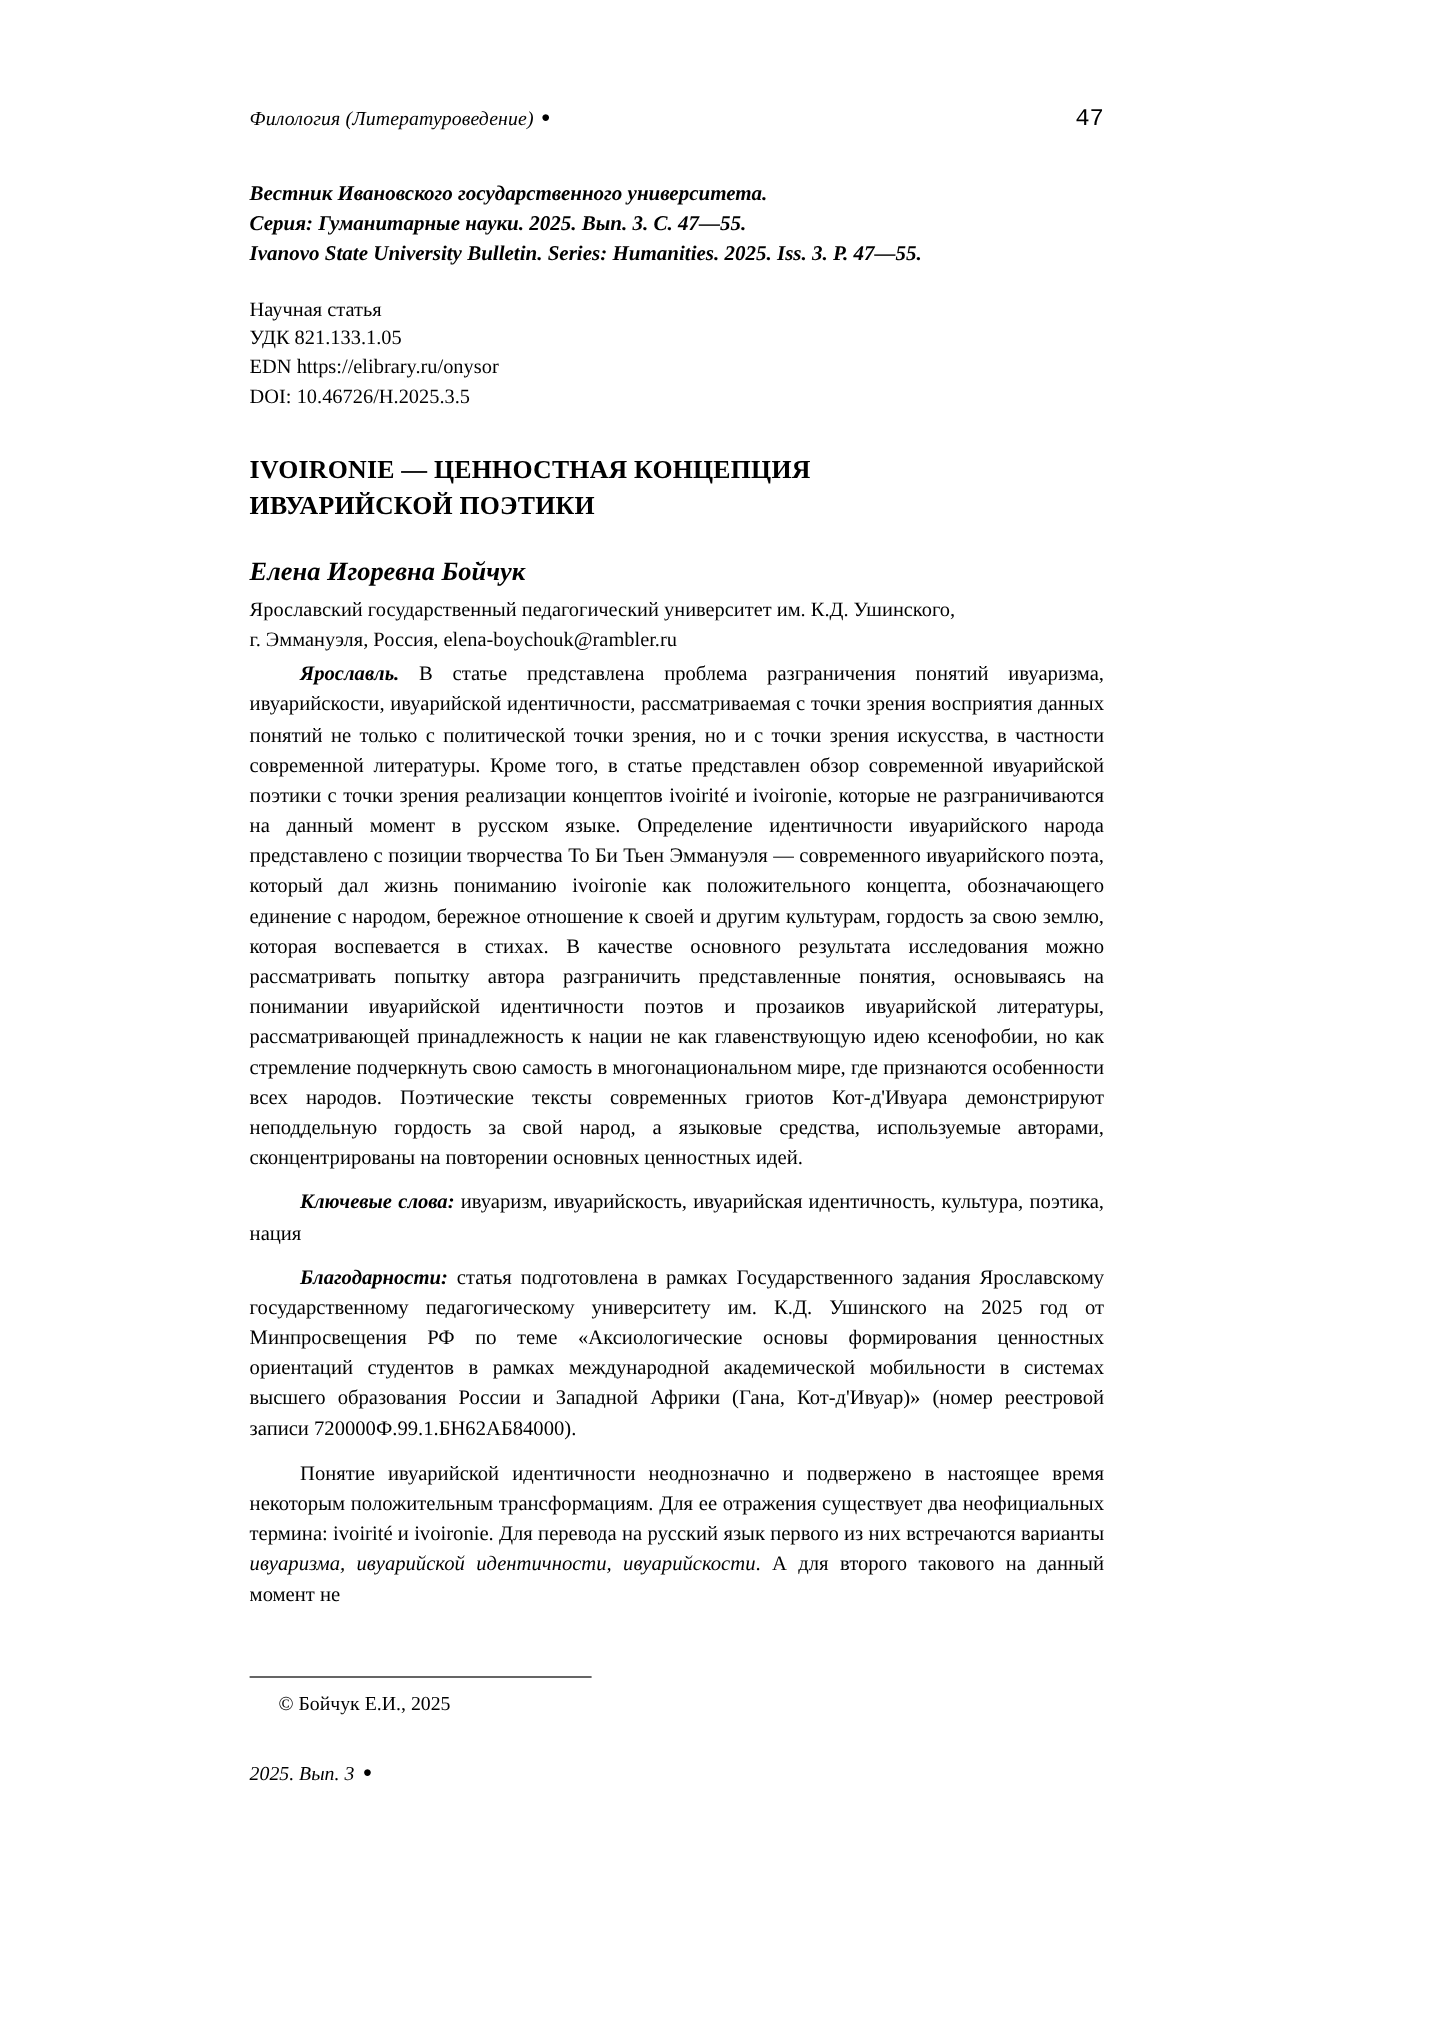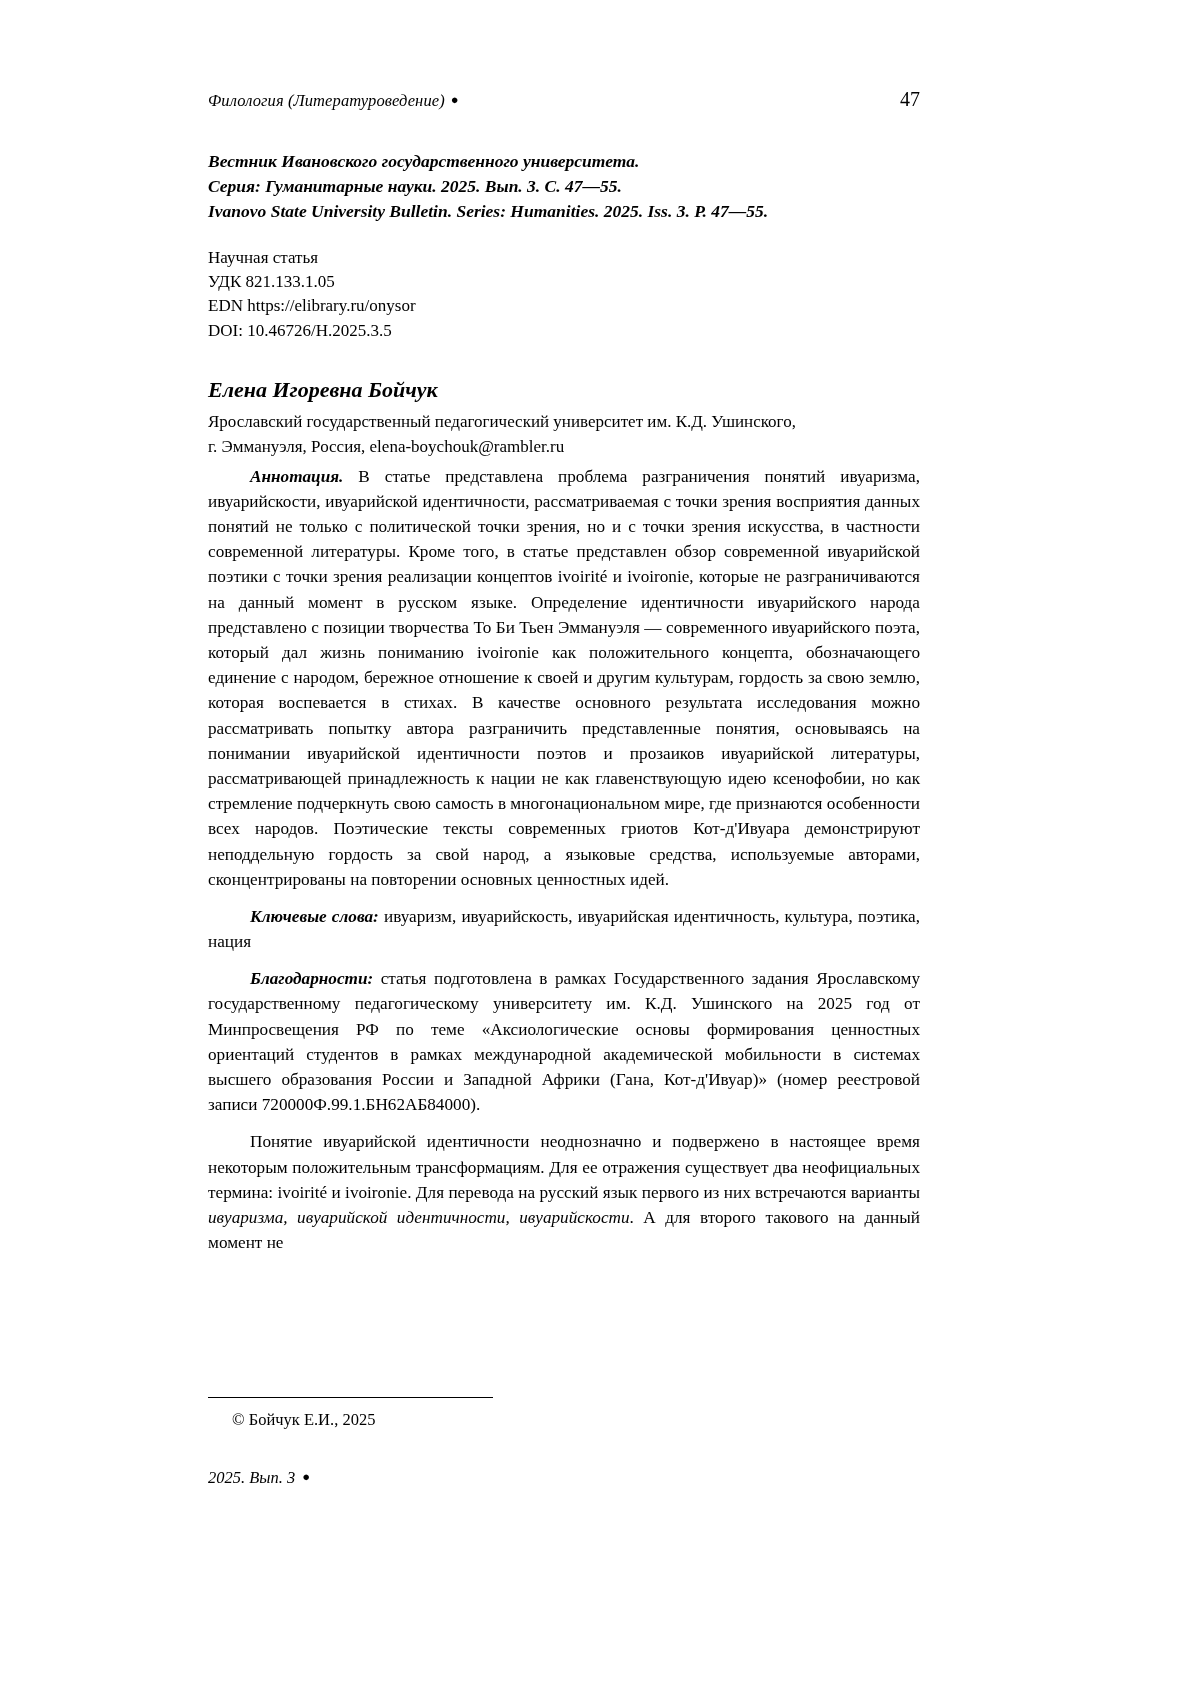--- a/index.html
+++ b/index.html
@@ -44,20 +44,21 @@
   }
   .runhead-left .bullet {
     font-style: normal;
     font-size: 13px;
     vertical-align: 2px;
     padding-left: 6px;
   }
   .runhead-right {
     font-size: 20px;
     font-style: normal;
+    font-family: Liberation Mono, monospace;
   }
 
   
   .journal {
     font-weight: bold;
     font-style: italic;
     font-size: 17.5px;
     line-height: 1.42;
     margin-bottom: 22px;
   }
@@ -170,29 +171,33 @@
       <div>Ivanovo State University Bulletin. Series: Humanities. 2025. Iss. 3. P. 47—55.</div>
     </div>
 
     <div class="meta">
       <div>Научная статья</div>
       <div>УДК 821.133.1.05</div>
       <div>EDN https://elibrary.ru/onysor</div>
       <div>DOI: 10.46726/H.2025.3.5</div>
     </div>
 
+    <div class="title">
+      <div>IVOIRONIE — ЦЕННОСТНАЯ КОНЦЕПЦИЯ</div>
+      <div>ИВУАРИЙСКОЙ ПОЭТИКИ</div>
+    </div>
 
     <div class="author">Елена Игоревна Бойчук</div>
     <div class="affiliation">
       <div>Ярославский государственный педагогический университет им. К.Д. Ушинского,</div>
       <div>г. Эммануэля, Россия, elena-boychouk@rambler.ru</div>
     </div>
 
     <p class="para">
-      <span class="lbl">Аннотация.</span>
+      <span class="lbl">Ярославль.</span>
       <span>В статье представлена проблема разграничения понятий ивуаризма, ивуарийскости, ивуарийской идентичности, рассматриваемая с точки зрения восприятия данных понятий не только с политической точки зрения, но и с точки зрения искусства, в частности современной литературы. Кроме того, в статье представлен обзор современной ивуарийской поэтики с точки зрения реализации концептов ivoirité и ivoironie, которые не разграничиваются на данный момент в русском языке. Определение идентичности ивуарийского народа представлено с позиции творчества То Би Тьен Эммануэля — современного ивуарийского поэта, который дал жизнь пониманию ivoironie как положительного концепта, обозначающего единение с народом, бережное отношение к своей и другим культурам, гордость за свою землю, которая воспевается в стихах. В качестве основного результата исследования можно рассматривать попытку автора разграничить представленные понятия, основываясь на понимании ивуарийской идентичности поэтов и прозаиков ивуарийской литературы, рассматривающей принадлежность к нации не как главенствующую идею ксенофобии, но как стремление подчеркнуть свою самость в многонациональном мире, где признаются особенности всех народов. Поэтические тексты современных гриотов Кот-д'Ивуара демонстрируют неподдельную гордость за свой народ, а языковые средства, используемые авторами, сконцентрированы на повторении основных ценностных идей.</span>
     </p>
 
     <p class="para kw">
       <span class="lbl">Ключевые слова:</span>
       <span>ивуаризм, ивуарийскость, ивуарийская идентичность, культура, поэтика, нация</span>
     </p>
 
     <p class="para kw">
       <span class="lbl">Благодарности:</span>

